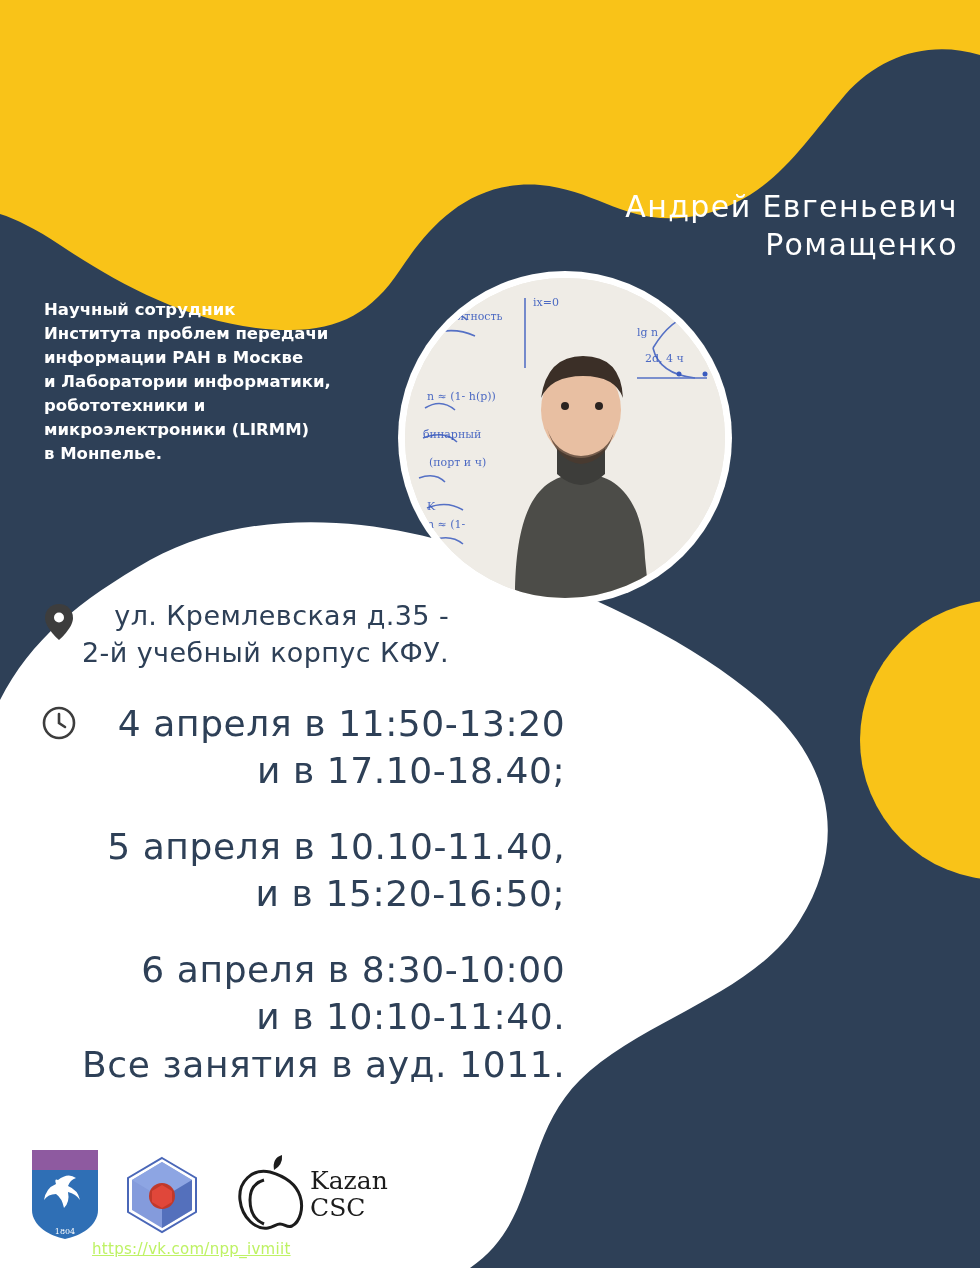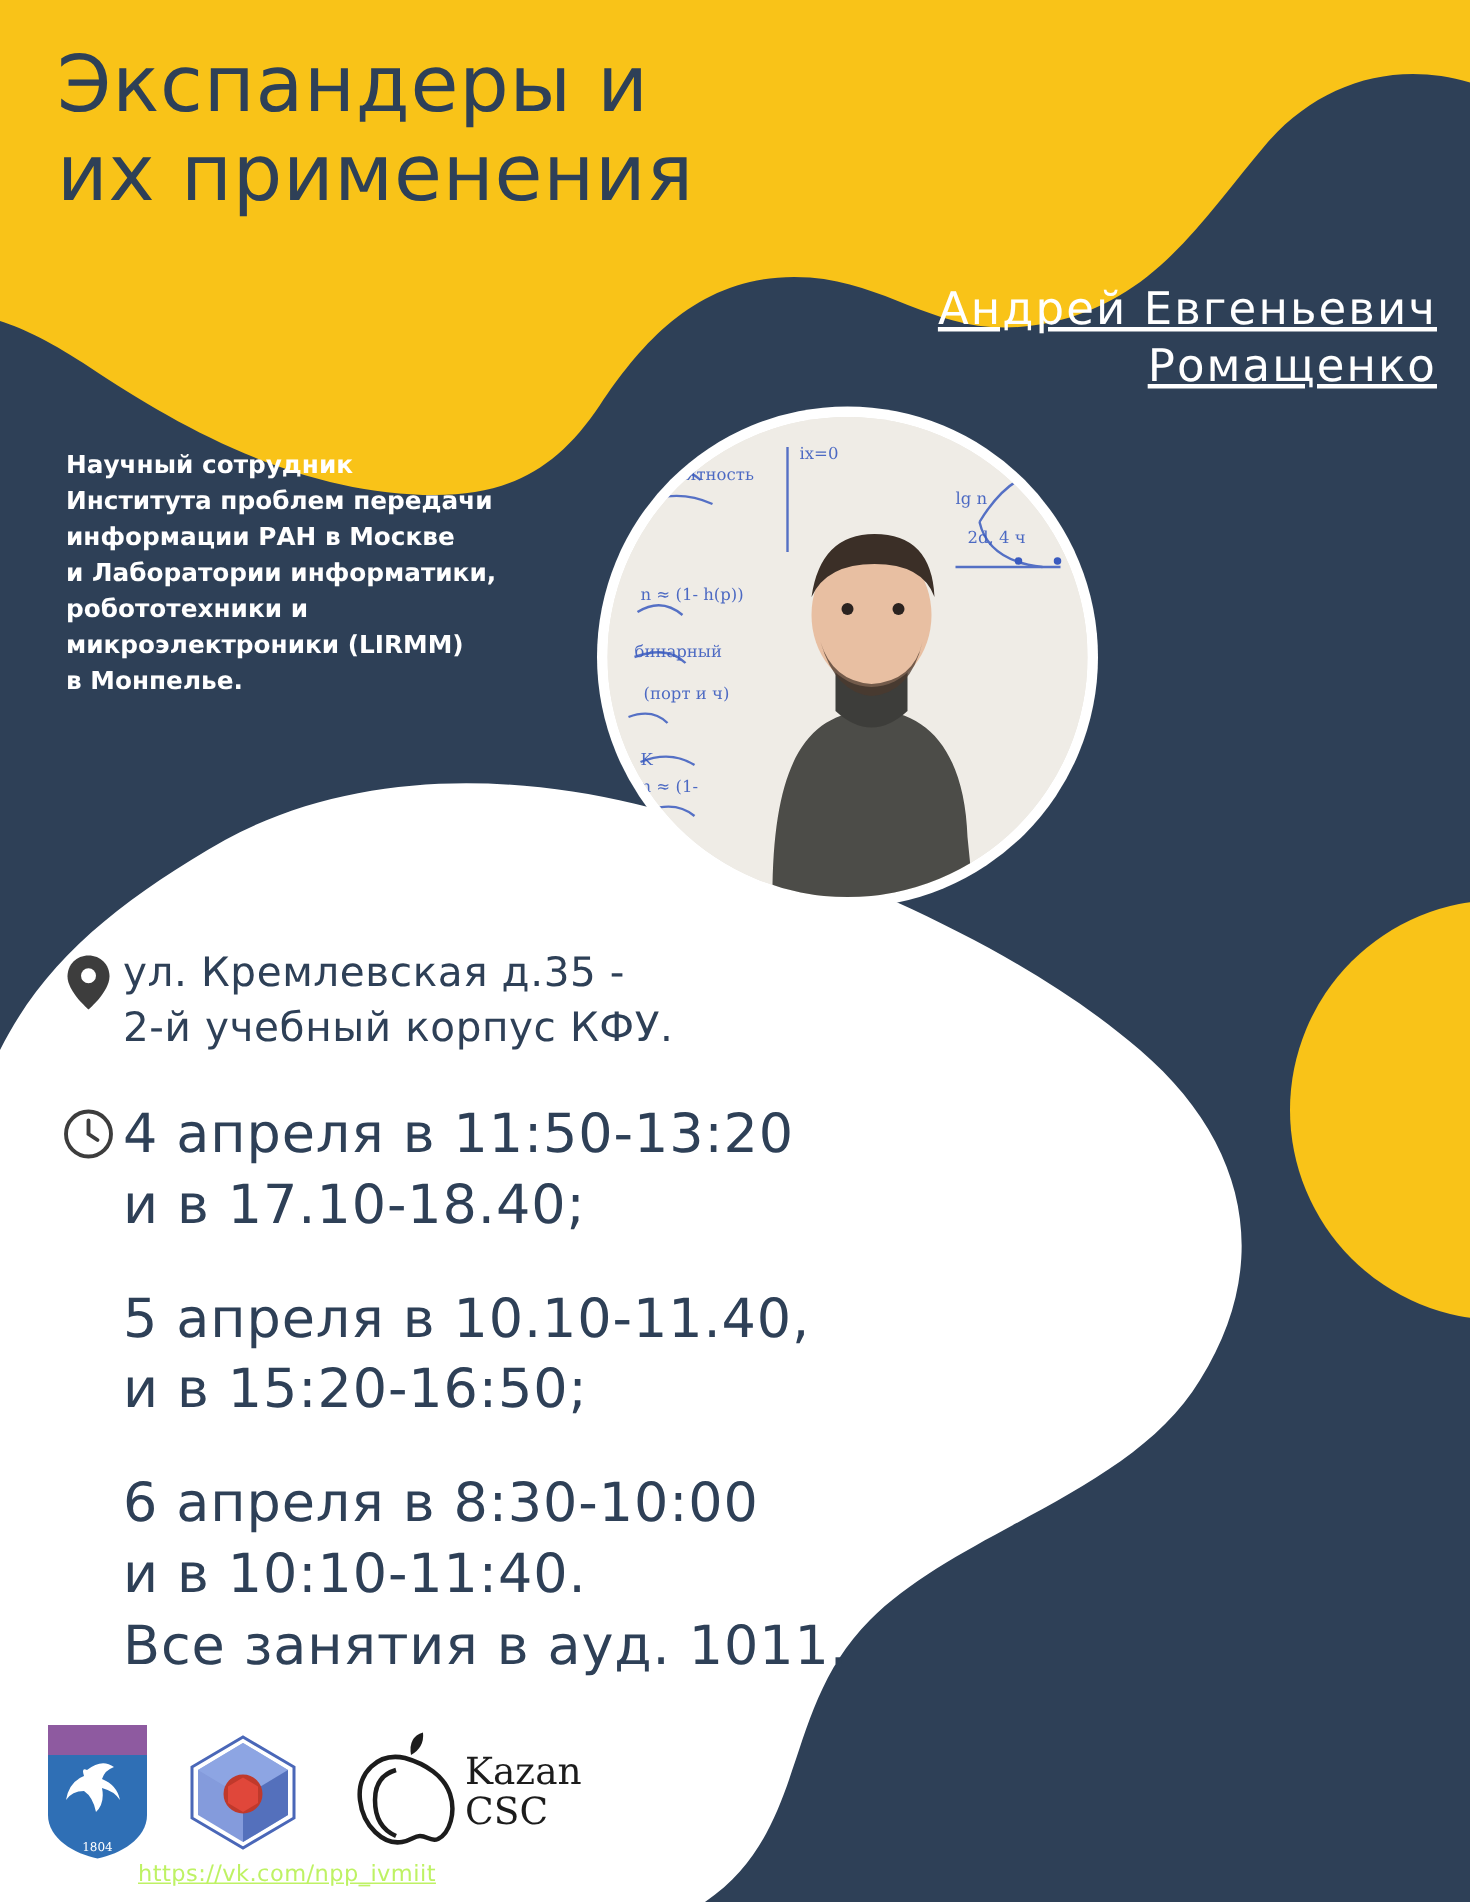--- a/index.html
+++ b/index.html
@@ -52,21 +52,20 @@
     right: 22px;
     top: 188px;
     width: 520px;
     text-align: right;
     color: #ffffff;
     font-size: 30px;
     line-height: 1.25;
     letter-spacing: 1.4px;
     font-family: "DejaVu Sans", sans-serif;
     z-index: 6;
-    text-decoration: underline;
   }
 
   
   .affiliation {
     position: absolute;
     left: 44px;
     top: 298px;
     width: 350px;
     color: #ffffff;
     font-size: 16.5px;
@@ -91,24 +90,25 @@
   }
   .portrait-inner {
     position: absolute;
     inset: 0;
   }
 
   
   .info-block {
     position: absolute;
     left: 36px;
-    top: 630px;
+    top: 597px;
     width: 560px;
     z-index: 7;
     color: #2e4057;
+    text-align: right;
   }
   .info-row {
     display: flex;
     align-items: flex-start;
     margin-bottom: 28px;
   }
   .info-icon {
     width: 46px;
     flex: 0 0 46px;
     display: flex;
@@ -176,24 +176,20 @@
 
     <circle cx="1000" cy="740" r="140" fill="#f9c318"></circle>
 
     <path d="M150,560 C260,500 400,520 500,560 C600,600 690,640 760,700
              C830,760 850,840 800,920 C755,995 640,1020 580,1080
              C520,1140 540,1220 470,1268 L0,1268 L0,700 C30,640 80,600 150,560 Z" fill="#ffffff"></path>
 
     <path d="M0,1160 C120,1150 260,1185 330,1268 L0,1268 Z" fill="#ffffff"></path>
   </svg>
 
-  <div class="title-block">
-    <div class="title-line">Экспандеры и</div>
-    <div class="title-line">их применения</div>
-  </div>
 
   <div class="speaker-name">
     <div>Андрей Евгеньевич</div>
     <div>Ромащенко</div>
   </div>
 
   <div class="affiliation" style="white-space: pre-line;">Научный сотрудник
 Института проблем передачи
 информации РАН в Москве
 и Лаборатории информатики,

